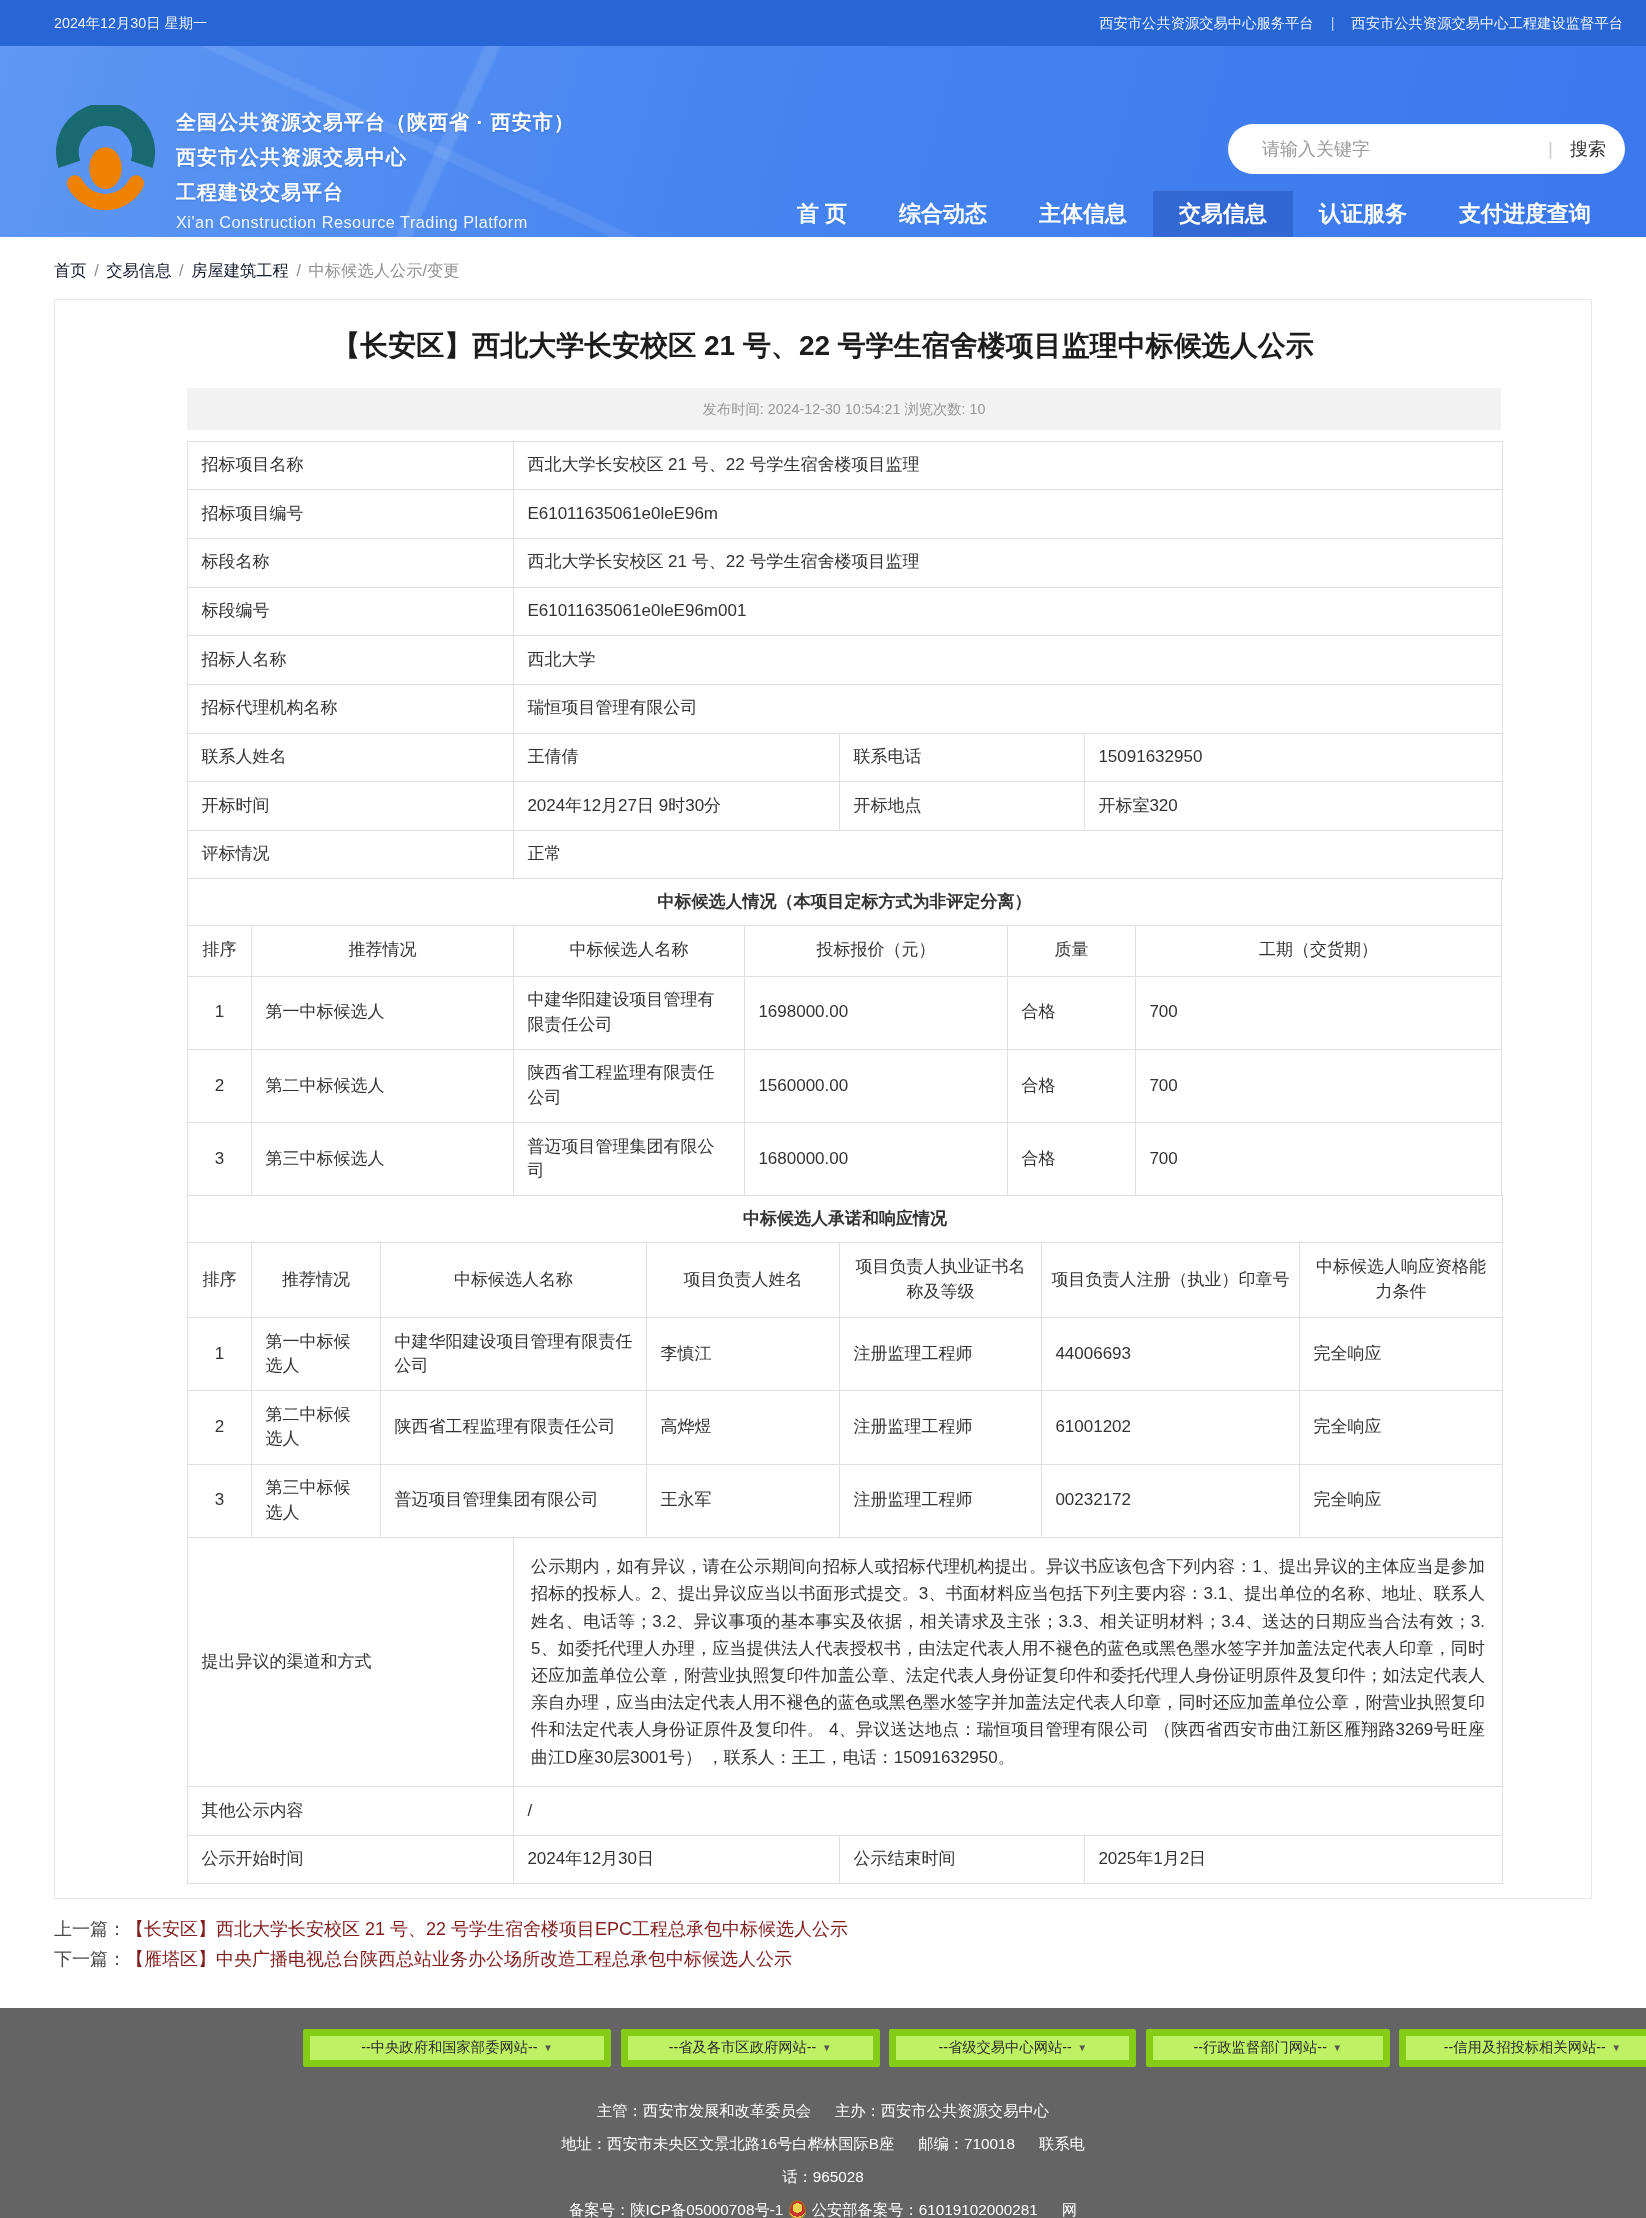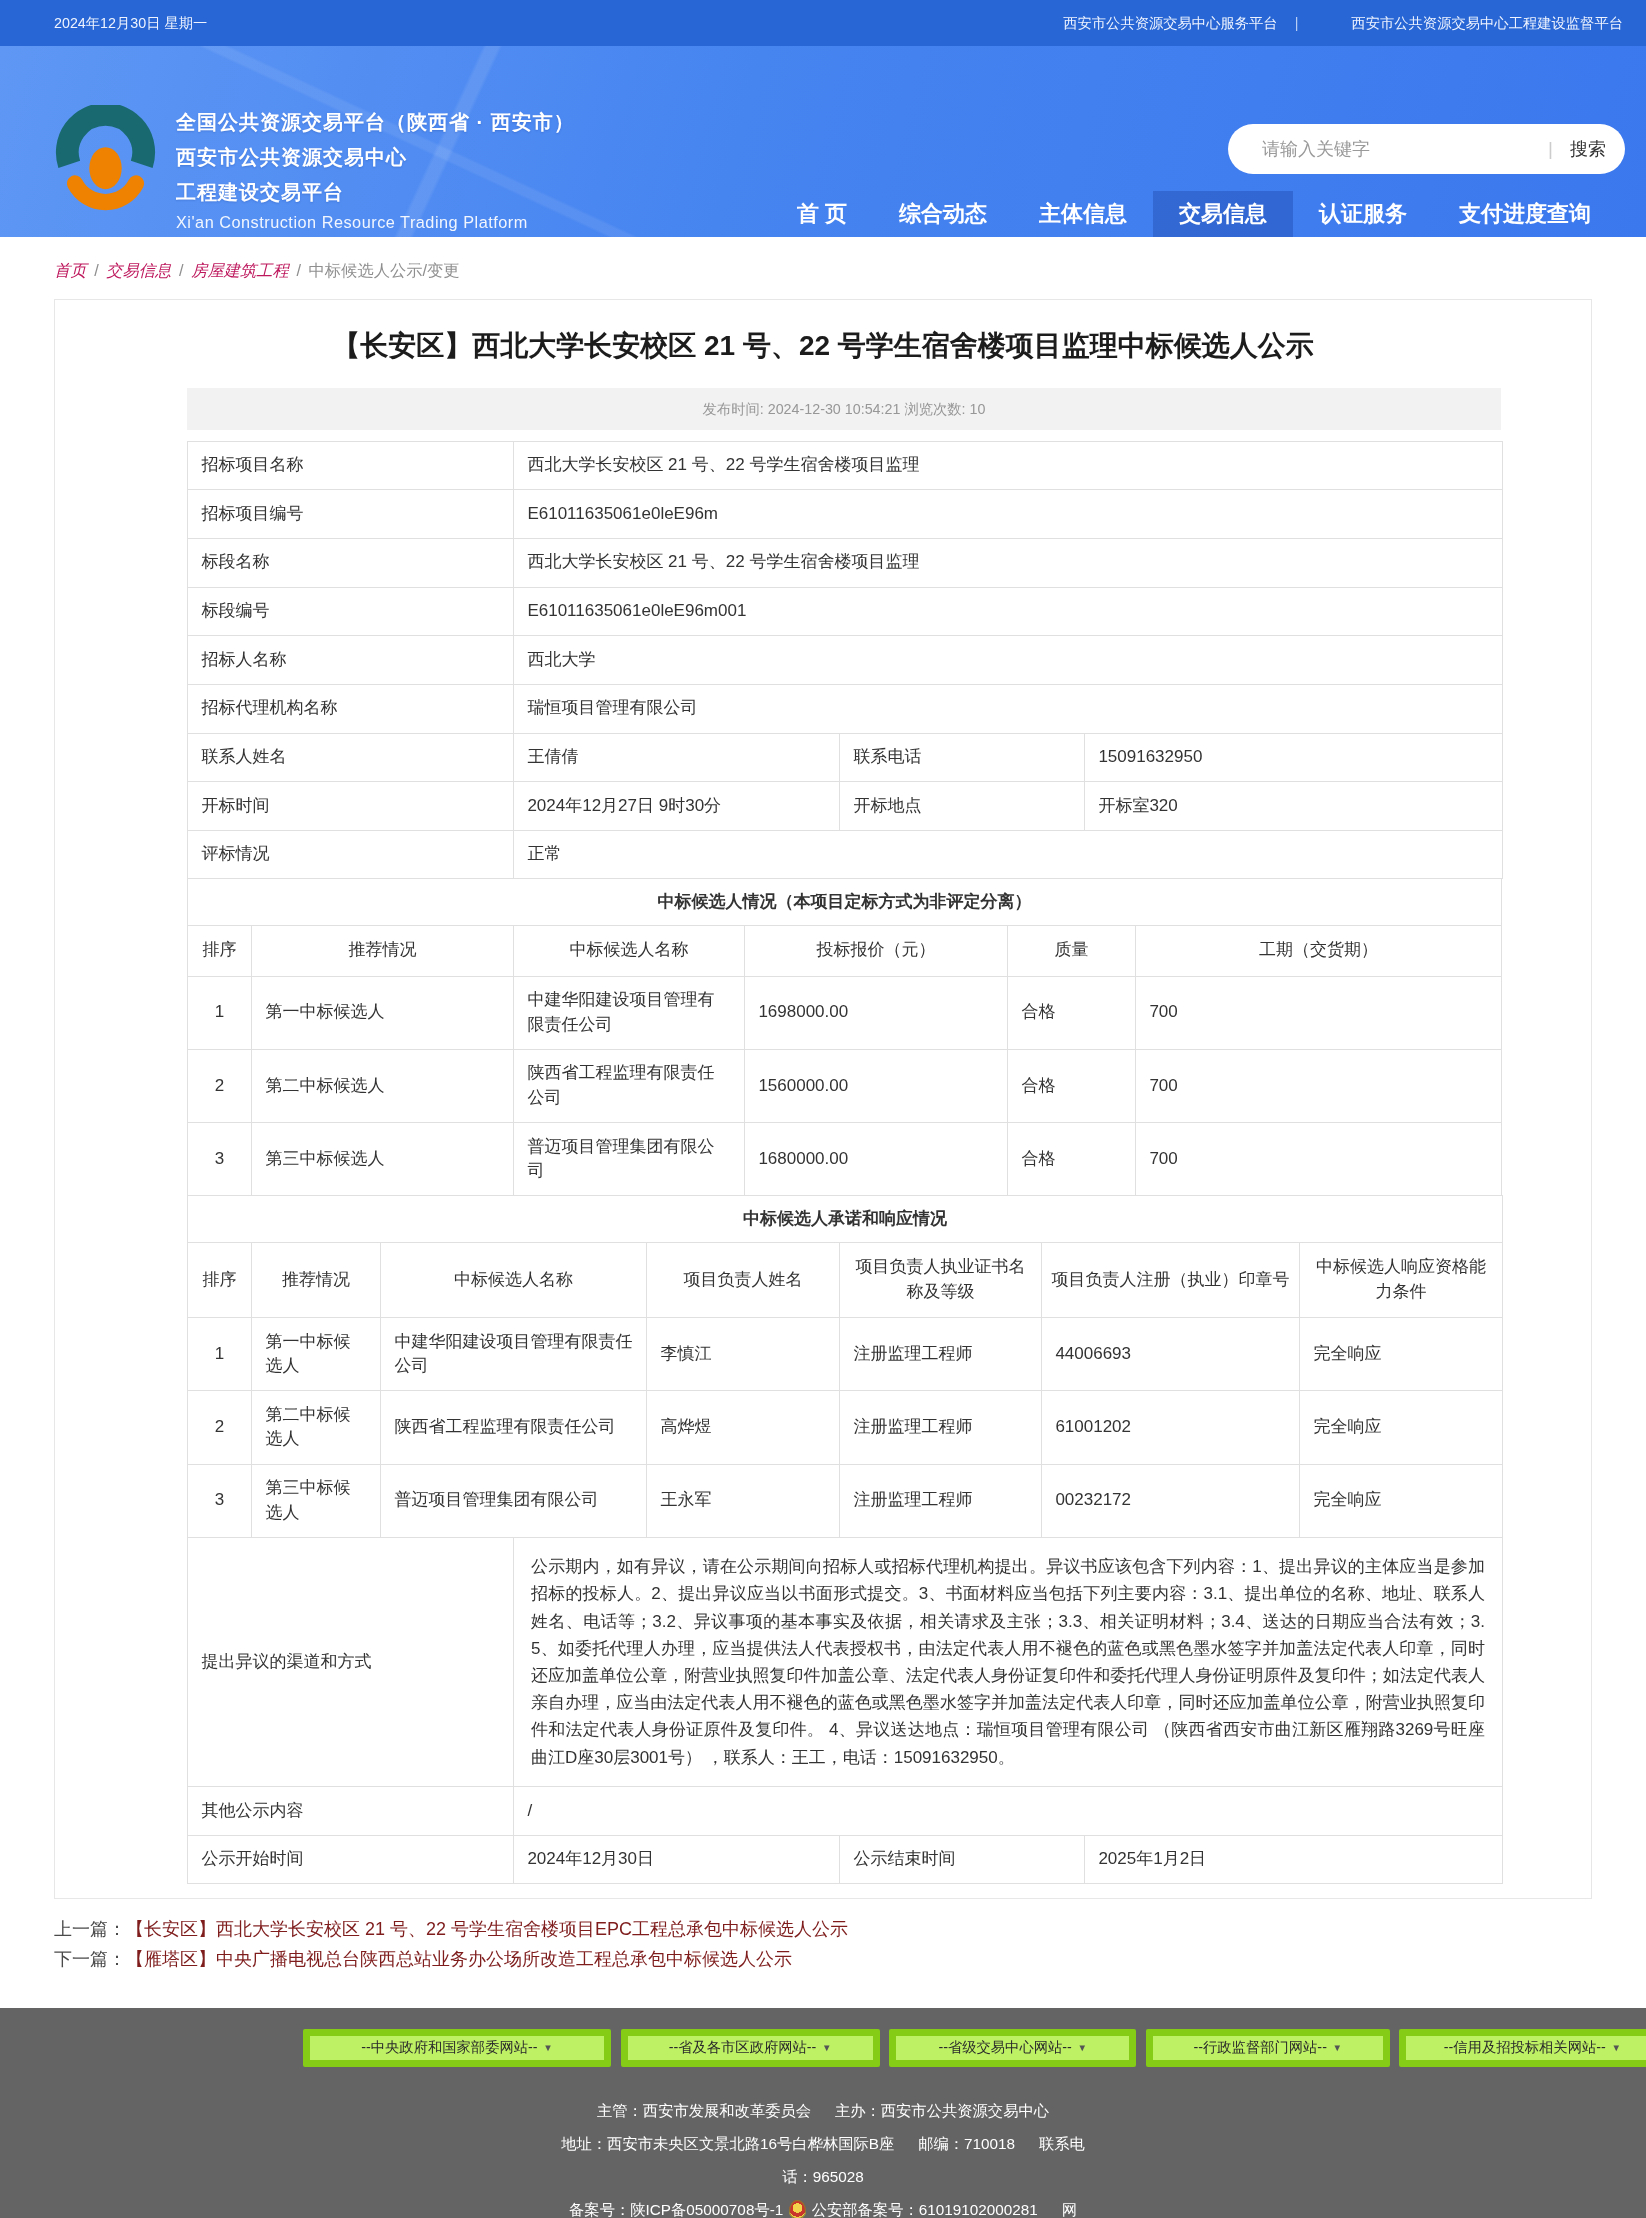--- a/index.html
+++ b/index.html
@@ -2,21 +2,21 @@
 <html><head>
 <meta charset="utf-8">
 <style>
   * { margin:0; padding:0; box-sizing:border-box; }
   html,body { width:1646px; background:#ffffff; font-family:"Liberation Sans","DejaVu Sans",sans-serif; }
 
   
   .topbar { height:46px; background:#2766d4; color:#eef3ff; font-size:14.3px;
             display:flex; align-items:center; justify-content:space-between; padding:0 23px 0 54px; }
   .topbar-right { display:flex; align-items:center; gap:17px; }
-  .topbar-right a { color:#eef3ff; text-decoration:none; cursor:pointer;margin-left:36px; }
+  .topbar-right a { color:#eef3ff; text-decoration:none; cursor:pointer; }
   .topbar-sep { color:#bcd0f5; }
 
   
   .header { position:relative; height:191px;
             background:linear-gradient(105deg,#5e97f4 0%,#4684f0 45%,#3b78ee 100%); overflow:hidden; }
   .header:before { content:""; position:absolute; left:115px; top:-38px; width:669px; height:287px;
                    background:
                      linear-gradient(115deg, transparent 48%, rgba(255,255,255,.10) 48.5%, rgba(255,255,255,.10) 50%, transparent 50.5%),
                      linear-gradient(25deg, transparent 48%, rgba(255,255,255,.08) 48.5%, rgba(255,255,255,.08) 50%, transparent 50.5%); }
   .brand { position:absolute; left:54px; top:59px; display:flex; gap:19px; align-items:flex-start; }
@@ -33,21 +33,21 @@
   .search-btn { font-size:18px; color:#333; background:none; border:none; cursor:pointer;
                 font-family:"Liberation Sans","DejaVu Sans",sans-serif; }
 
   .nav { position:absolute; left:0; right:29px; bottom:0; height:46px; display:flex; justify-content:flex-end; }
   .nav-item { height:46px; line-height:46px; padding:0 26px; color:#fff; font-size:22px; font-weight:bold;
               cursor:pointer; white-space:nowrap; }
   .nav-item.active { background:rgba(21,58,152,.32); }
 
   
   .breadcrumb { padding:23px 0 11.5px 54px; font-size:16.3px; color:#8f8f8f; }
-  .breadcrumb a { color:#be185d; text-decoration:none; cursor:pointer;font-style:italic; }
+  .breadcrumb a { color:#0f172a; text-decoration:none; cursor:pointer; }
   .crumb-sep { margin:0 7.6px; }
 
   
   .card { margin:5.7px 54px 0 54px; border:1px solid #e7e7e7; background:#fff; padding:27px 0 13.4px 0; }
   .article-title { text-align:center; font-size:28px; font-weight:bold; color:#1c1c1c; margin-bottom:23px; }
   .card-inner { width:1314px; margin-left:132px; }
   .publish-bar { height:42px; background:#f2f2f2; display:flex; align-items:center; justify-content:center;
                  color:#979797; font-size:14.3px; margin-bottom:11.5px; }
 
   table.grid { border-collapse:collapse; width:1314px; table-layout:fixed; margin-top:-1px; }

